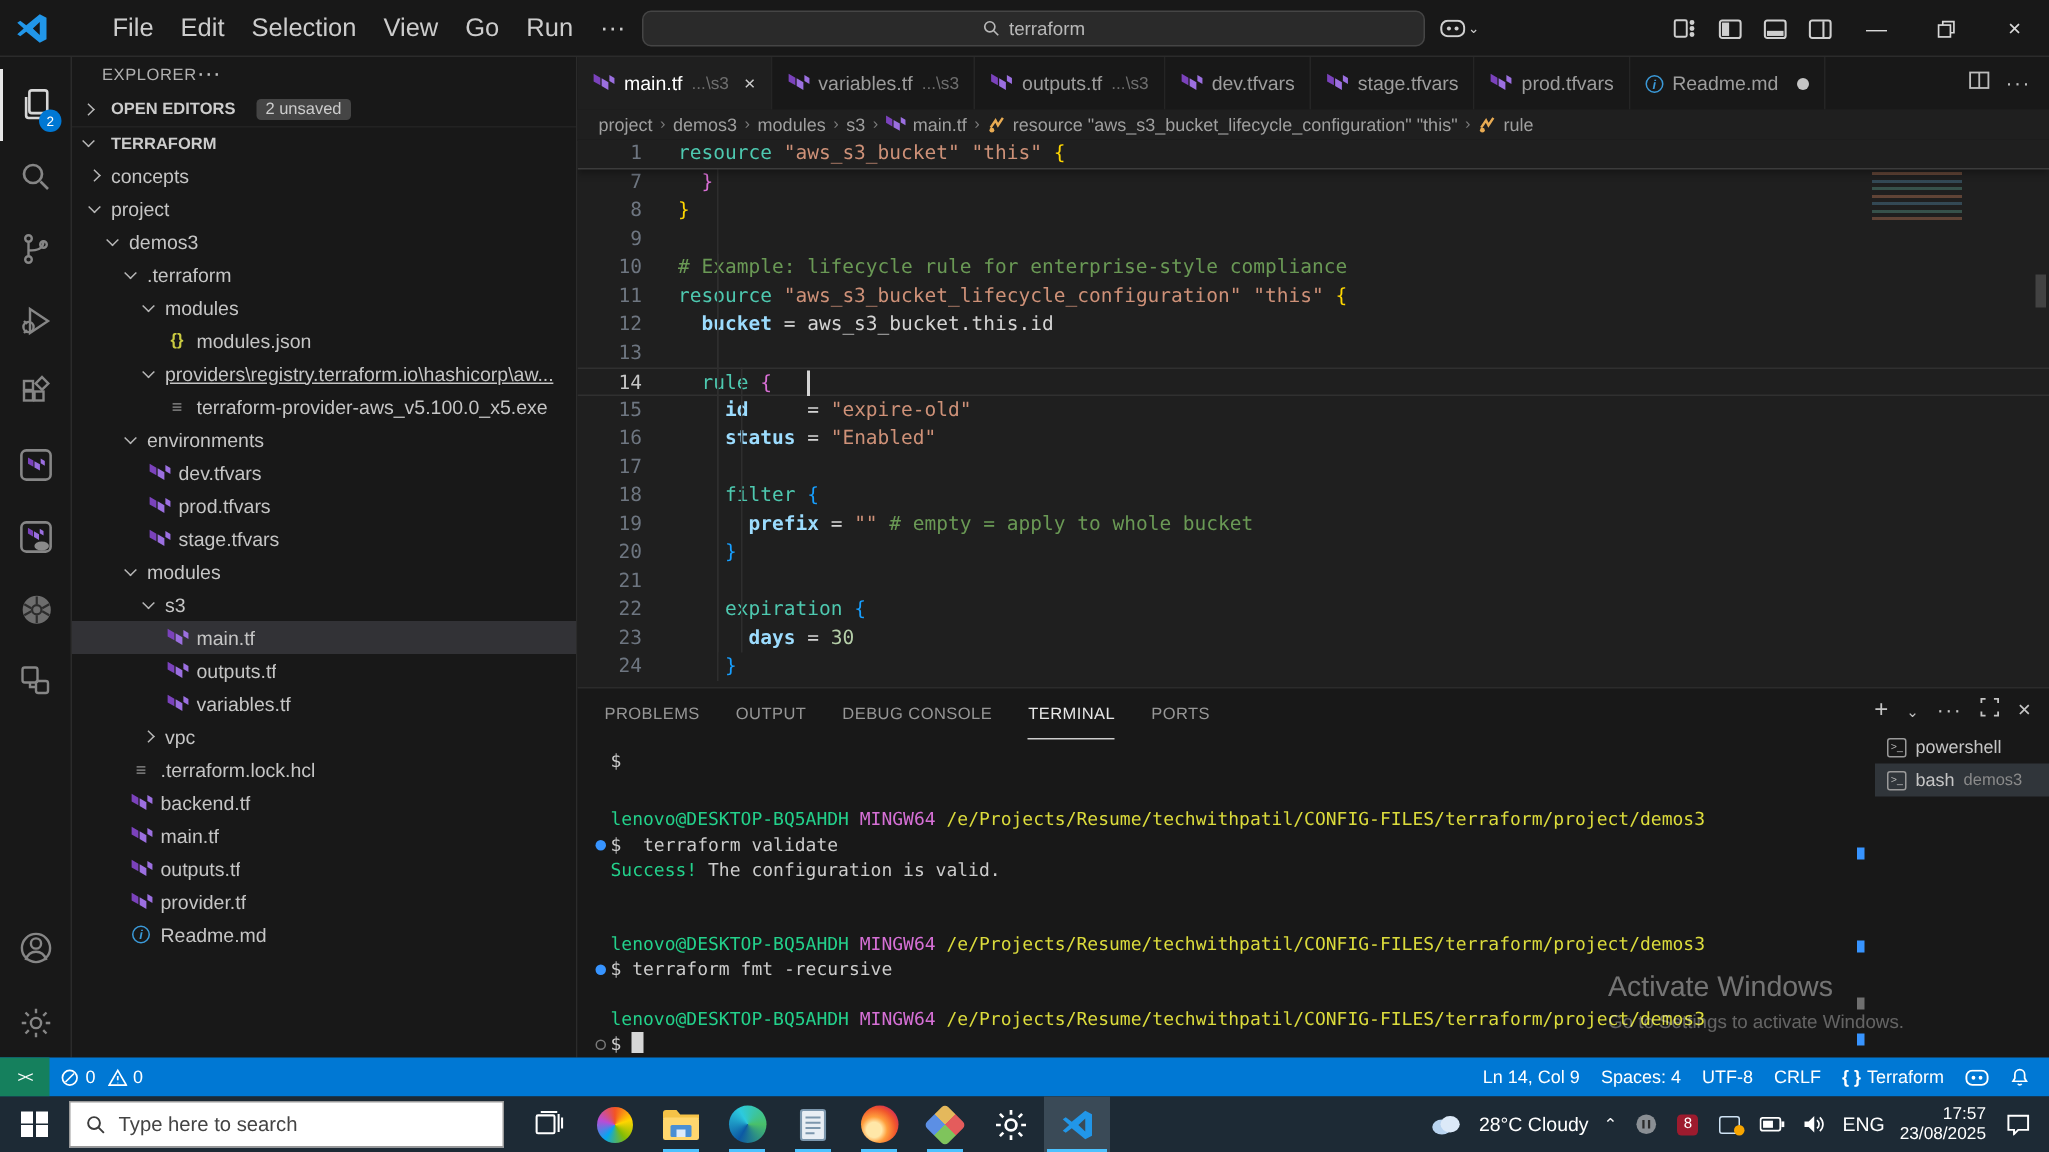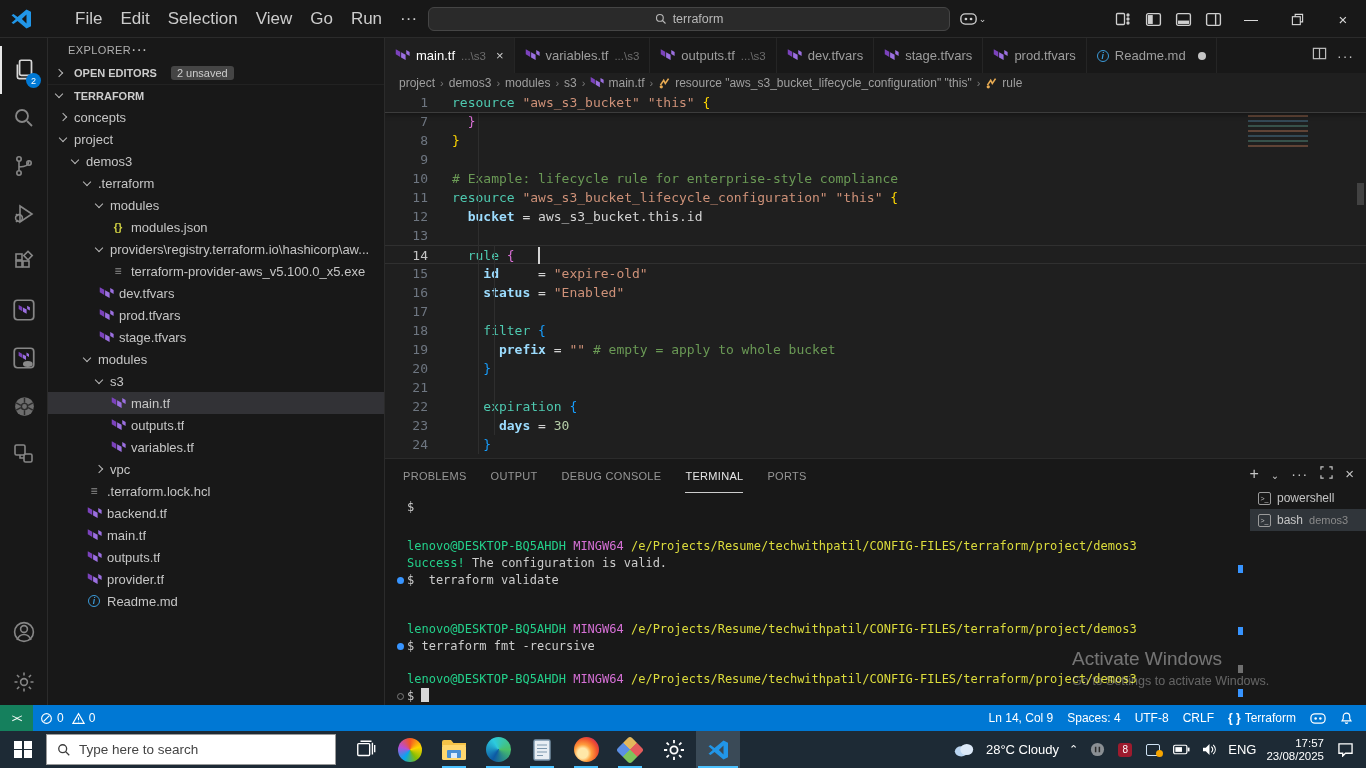--- a/index.html
+++ b/index.html
@@ -383,32 +383,36 @@
         </div>
         <div class="tree-row" style="padding-left: 58px;">
           <span style="width: 4px;"></span>
           <span class="ficon">
             <span style="display: inline-flex; align-items: center; justify-content: center;">
               <span style="color:#cbcb41;font-size:11px;font-weight:bold;">{}</span>
             </span>
           </span>
           <span class="tree-label">modules.json</span>
         </div>
-        <div class="tree-row" style="padding-left: 46px;">
+        <div class="tree-row" style="padding-left: 46px; text-decoration: underline;">
           <span class="chev down"></span>
           <span class="tree-label">providers\registry.terraform.io\hashicorp\aw...</span>
         </div>
         <div class="tree-row" style="padding-left: 58px;">
           <span style="width: 4px;"></span>
           <span class="ficon">
             <span style="display: inline-flex; align-items: center; justify-content: center;">
               <span style="color:#8f8f8f;font-size:12px;">≡</span>
             </span>
           </span>
           <span class="tree-label">terraform-provider-aws_v5.100.0_x5.exe</span>
+        </div>
+        <div class="tree-row" style="padding-left: 34px;">
+          <span class="chev down"></span>
+          <span class="tree-label">environments</span>
         </div>
         <div class="tree-row" style="padding-left: 46px;">
           <span style="width: 4px;"></span>
           <span class="ficon">
             <span style="display: inline-flex; align-items: center; justify-content: center;">
               <svg width="15" height="15" viewBox="0 0 16 16">
                 <path fill="#7b42bc" d="M0.8 1.2l4.8 2.8v5.5L0.8 6.7z"></path>
                 <path fill="#9b6fe0" d="M6.5 4.5l4.8 2.8v5.5L6.5 10z"></path>
                 <path fill="#9b6fe0" d="M12 2.2l3.6 2.1v4.2L12 6.4z"></path>
               </svg>
@@ -753,22 +757,22 @@
             </svg>
           </span></span>
         <span><span style="display: inline-flex; align-items: center; justify-content: center;">
             <span style="font-size:15px;">×</span>
           </span></span>
       </div>
     <div id="term" class="mono">
         <div class="trow"><span class="tdeco"></span><span><span class="tf">$</span></span></div>
         <div class="trow" style="height: 22px;"><span class="tdeco"></span><span></span></div>
         <div class="trow"><span class="tdeco"></span><span><span class="tg">lenovo@DESKTOP-BQ5AHDH </span><span class="tm">MINGW64 </span><span class="ty">/e/Projects/Resume/techwithpatil/CONFIG-FILES/terraform/project/demos3</span></span></div>
+        <div class="trow"><span class="tdeco"><span class="dot-blue"></span></span><span><span class="tf">$  terraform validate</span></span></div>
         <div class="trow"><span class="tdeco"></span><span><span class="tg">Success!</span><span class="tf"> The configuration is valid.</span></span></div>
-        <div class="trow"><span class="tdeco"><span class="dot-blue"></span></span><span><span class="tf">$  terraform validate</span></span></div>
         <div class="trow" style="height: 32px;"><span class="tdeco"></span><span></span></div>
         <div class="trow"><span class="tdeco"></span><span><span class="tg">lenovo@DESKTOP-BQ5AHDH </span><span class="tm">MINGW64 </span><span class="ty">/e/Projects/Resume/techwithpatil/CONFIG-FILES/terraform/project/demos3</span></span></div>
         <div class="trow"><span class="tdeco"><span class="dot-blue"></span></span><span><span class="tf">$ terraform fmt -recursive</span></span></div>
         <div class="trow" style="height: 16px;"><span class="tdeco"></span><span></span></div>
         <div class="trow"><span class="tdeco"></span><span><span class="tg">lenovo@DESKTOP-BQ5AHDH </span><span class="tm">MINGW64 </span><span class="ty">/e/Projects/Resume/techwithpatil/CONFIG-FILES/terraform/project/demos3</span></span></div>
         <div class="trow"><span class="tdeco"><span class="dot-outline"></span></span><span><span class="tf">$ </span><span class="tcursor"></span></span></div>
       </div>
     <div id="term-ruler">
       <span class="rmark" style="top:66px;"></span>
       <span class="rmark" style="top:128px;"></span>

